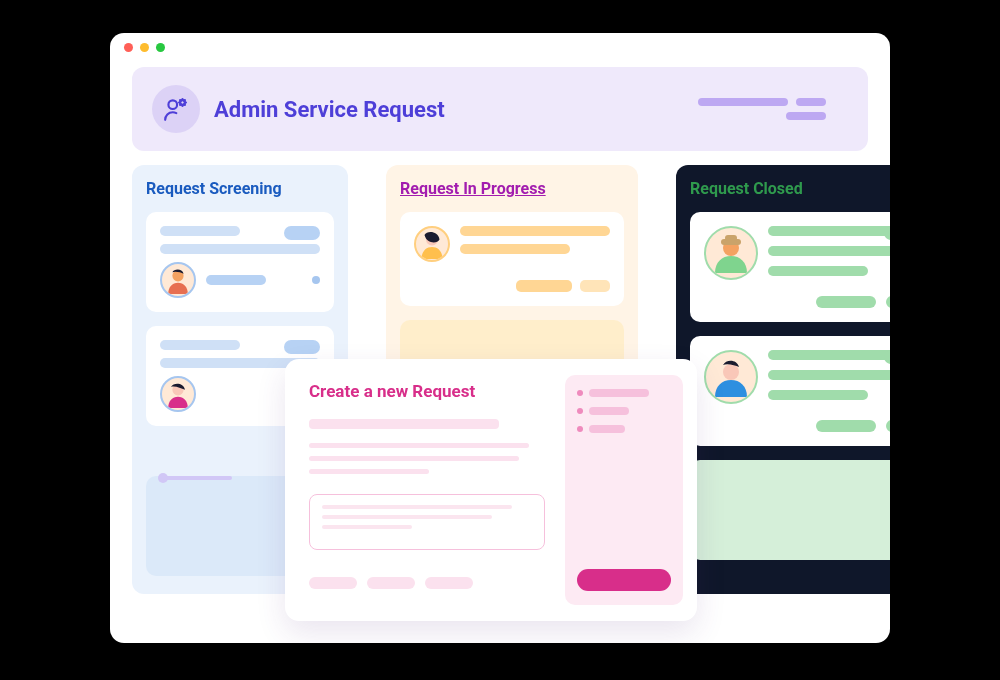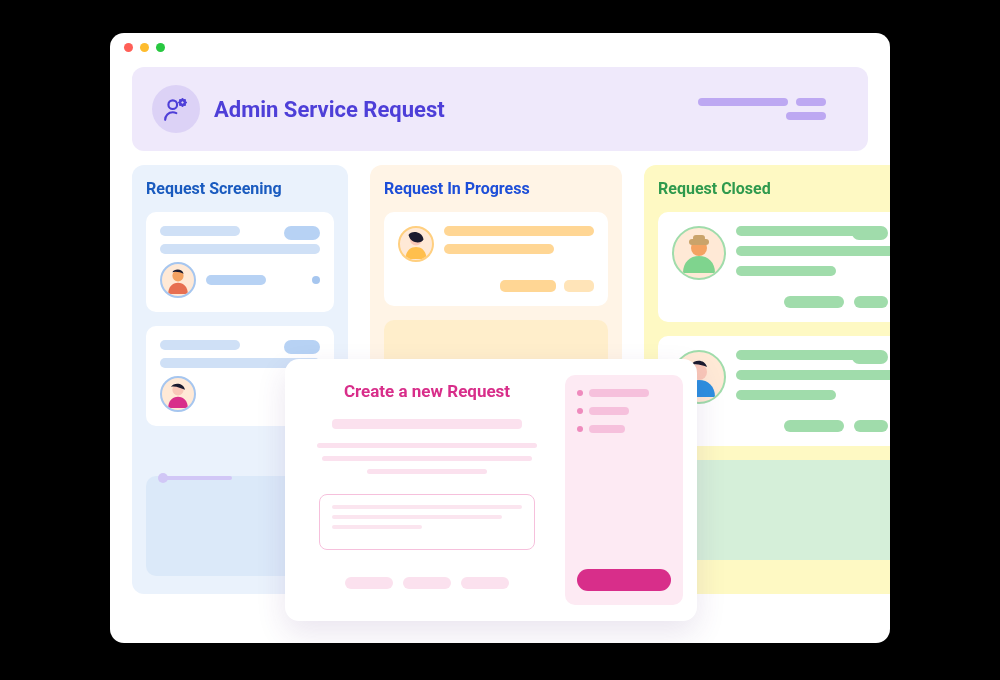--- a/index.html
+++ b/index.html
@@ -63,38 +63,38 @@
   font-size: 16px;
   padding: 12px 20px;
   border-radius: 8px;
   border: none;
   cursor: pointer;
 }
 
 .board {
   display: flex;
   padding: 0 22px;
-  gap: 22px;
+  gap: 38px;
 }
 .column {
   width: 272px;
   border-radius: 12px;
   padding: 14px 14px 18px;
   position: relative;
 }
 .col-screening { background: #eaf2fc; }
 .col-progress  { background: #fff4e6; }
-.col-closed    { background: #fef9c3; }
+.col-closed    { background: #0f172a; }
 .col-title {
   font-size: 16px;
   font-weight: 700;
   margin-bottom: 14px;
 }
 .col-screening .col-title { color: #1a5bbf; }
-.col-progress  .col-title { color: #1d4ed8; }
+.col-progress  .col-title { color: #a21caf; text-decoration: underline; }
 .col-closed    .col-title { color: #2f9a4d; }
 
 .card {
   background: #fff;
   border-radius: 10px;
   padding: 14px;
   margin-bottom: 14px;
   position: relative;
 }
 .card .pill { height: 10px; border-radius: 5px; margin-bottom: 8px; }
@@ -154,21 +154,20 @@
   border-radius: 14px;
   box-shadow: 0 12px 30px rgba(80,40,120,0.12);
   display: flex;
   overflow: hidden;
 }
 .modal-main {
   flex: 1;
   padding: 22px 20px 32px 24px;
   display: flex;
   flex-direction: column;
-  align-items: center;
 }
 .modal-title {
   color: #d82e8a;
   font-weight: 700;
   font-size: 17px;
   margin-bottom: 18px;
 }
 .m-line { background: #fbe1ee; height: 8px; border-radius: 4px; margin-bottom: 8px; }
 .m-input {
   border: 1.5px solid #f6c0dc;

